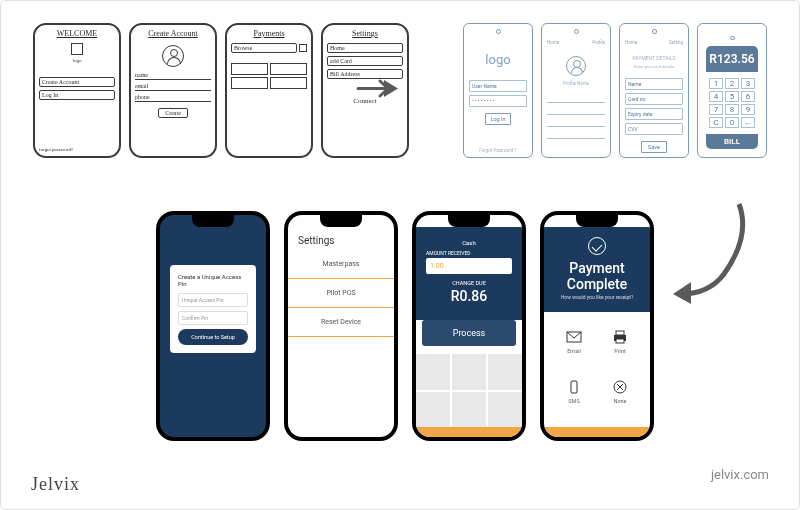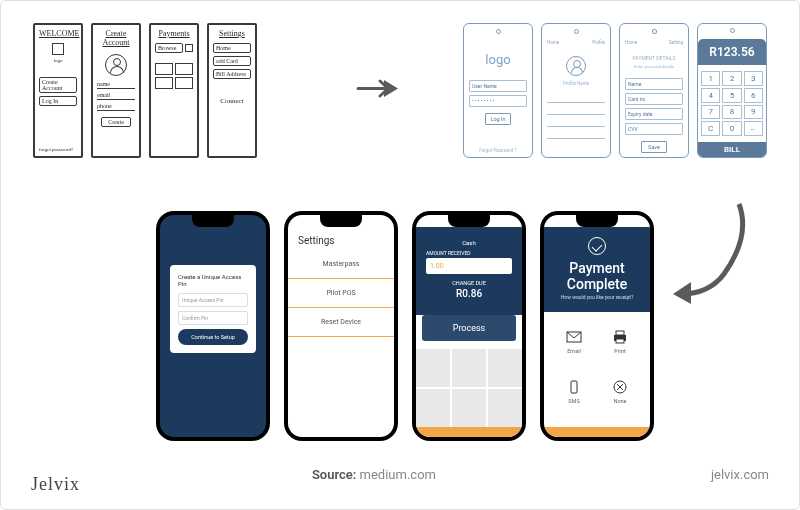--- a/index.html
+++ b/index.html
@@ -1,21 +1,21 @@
 <!DOCTYPE html>
 <html><head>
 <meta charset="utf-8">
 <style>
 *{margin:0;padding:0;box-sizing:border-box;}
 body{width:800px;height:510px;background:#fff;font-family:-apple-system,BlinkMacSystemFont,"Segoe UI",Roboto,sans-serif;position:relative;overflow:hidden;}
 .canvas{width:100%;height:100%;border:1px solid #e0e0e0;border-radius:6px;position:relative;}
 
 
 .sketch-row{position:absolute;top:22px;left:32px;display:flex;gap:8px;}
-.sketch{width:50px;height:135px;border:2px solid #3a3a3a;border-radius:2px;background:#fff;font-family:"Comic Sans MS",cursive;font-size:7px;color:#2a2a2a;padding:4px;display:flex;flex-direction:column;gap:3px;}
+.sketch{width:88px;height:135px;border:2px solid #3a3a3a;border-radius:13px;background:#fff;font-family:"Comic Sans MS",cursive;font-size:7px;color:#2a2a2a;padding:4px;display:flex;flex-direction:column;gap:3px;}
 .sketch .title{font-size:8px;text-align:center;text-decoration:underline;margin-bottom:2px;}
 .sketch .sbox{border:1.5px solid #3a3a3a;border-radius:2px;padding:1px 2px;font-size:6px;}
 .sketch .sline{border-bottom:1.5px solid #3a3a3a;font-size:6px;padding-bottom:1px;}
 .sketch .scircle{width:22px;height:22px;border:1.5px solid #3a3a3a;border-radius:50%;margin:2px auto;position:relative;}
 .sketch .scircle:before{content:"";position:absolute;top:3px;left:7px;width:6px;height:6px;border:1px solid #3a3a3a;border-radius:50%;}
 .sketch .scircle:after{content:"";position:absolute;bottom:2px;left:4px;width:12px;height:6px;border:1px solid #3a3a3a;border-bottom:none;border-radius:8px 8px 0 0;}
 .sketch .sgrid{display:grid;grid-template-columns:1fr 1fr;gap:2px;}
 .sketch .sgrid div{height:12px;border:1.5px solid #3a3a3a;}
 .sketch .foot{margin-top:auto;font-size:5px;}
 .sketch .sq{width:12px;height:12px;border:1.5px solid #3a3a3a;margin:0 auto;}
@@ -54,21 +54,21 @@
 .ph1 .card{background:#fff;margin:50px 10px 0;border-radius:4px;padding:8px;font-size:5.5px;color:#333;}
 .ph1 .card .ctitle{font-size:6px;margin-bottom:6px;}
 .ph1 .cinput{border:1px solid #ddd;border-radius:2px;padding:3px;margin-bottom:4px;font-size:5px;color:#999;}
 .ph1 .cbtn{background:#1b3a5e;color:#fff;border-radius:12px;padding:5px;text-align:center;font-size:5.5px;margin-top:4px;}
 .ph2 .settings-title{font-size:10px;color:#333;padding:8px 10px 4px;margin-top:12px;}
 .ph2 .sitem{border-bottom:1px solid #f2a64a;padding:10px 16px;font-size:7px;color:#555;text-align:center;}
 .ph3 .amt-section{background:#1b3a5e;color:#fff;padding:10px;margin-top:12px;font-size:5px;}
 .ph3 .amt-title{font-size:6px;text-align:center;padding:2px 0 4px;}
 .ph3 .amt-input{background:#fff;color:#f2a64a;padding:4px;border-radius:2px;font-size:7px;}
 .ph3 .change{text-align:center;font-size:5.5px;padding:6px 0 2px;}
-.ph3 .change-val{text-align:center;font-size:10px;font-weight:500;padding:0 0 6px;}
+.ph3 .change-val{text-align:center;font-size:14px;font-weight:500;padding:0 0 6px;}
 .ph3 .process{background:#2b4a6e;color:#fff;text-align:center;font-size:9px;padding:8px;margin:0 6px;border-radius:3px;}
 .ph3 .btm-grid{display:grid;grid-template-columns:repeat(3,1fr);gap:2px;margin-top:8px;flex:1;}
 .ph3 .btm-grid div{background:#e8e8e8;}
 .ph3 .obar{height:10px;background:#f2a64a;}
 .ph4 .hbar{background:#1b3a5e;color:#fff;height:auto;padding:10px 6px 12px;text-align:center;margin-top:12px;}
 .ph4 .check{width:18px;height:18px;border:1.5px solid #fff;border-radius:50%;margin:0 auto 5px;position:relative;}
 .ph4 .check:before{content:"";position:absolute;top:4px;left:5px;width:5px;height:8px;border:solid #fff;border-width:0 1.5px 1.5px 0;transform:rotate(45deg);}
 .ph4 .ptitle{font-size:14px;font-weight:500;}
 .ph4 .psub{font-size:5px;opacity:.8;margin-top:2px;}
 .ph4 .icongrid{display:grid;grid-template-columns:1fr 1fr;gap:20px 30px;padding:18px 22px;flex:1;}
@@ -170,21 +170,21 @@
         </div>
     <div class="wsmall" style="font-size:5px;margin-top:4px">PAYMENT DETAILS</div>
     <div class="wsmall" style="font-size:4px">Enter your card details</div>
     <div style="height:4px"></div>
     <div class="wbox">Name</div>
     <div class="wbox">Card no</div>
     <div class="wbox">Expiry date</div>
     <div class="wbox">CVV</div>
     <div class="wbtn">Save</div>
   </div>
-  <div class="wire" style="padding:0">
+  <div class="wire" style="padding:8px">
     <div class="dot" style="margin-top:4px"></div>
     <div class="amount" style="margin:0">R123.56</div>
     <div class="keygrid" style="margin:3px">
       <div class="key">1</div>
       <div class="key">2</div>
       <div class="key">3</div>
       <div class="key">4</div>
       <div class="key">5</div>
       <div class="key">6</div>
       <div class="key">7</div>
@@ -291,17 +291,16 @@
         </div>
       </div>
       <div class="obar"></div>
     </div>
   </div>
 
 </div>
 
 <div class="footer">
   <div class="brand">Jelvix</div>
-  <div class="src"><b>Source:</b> <span>medium.com</span></div>
   <div class="url">jelvix.com</div>
 </div>
 
 </div>
 
 </body></html>

